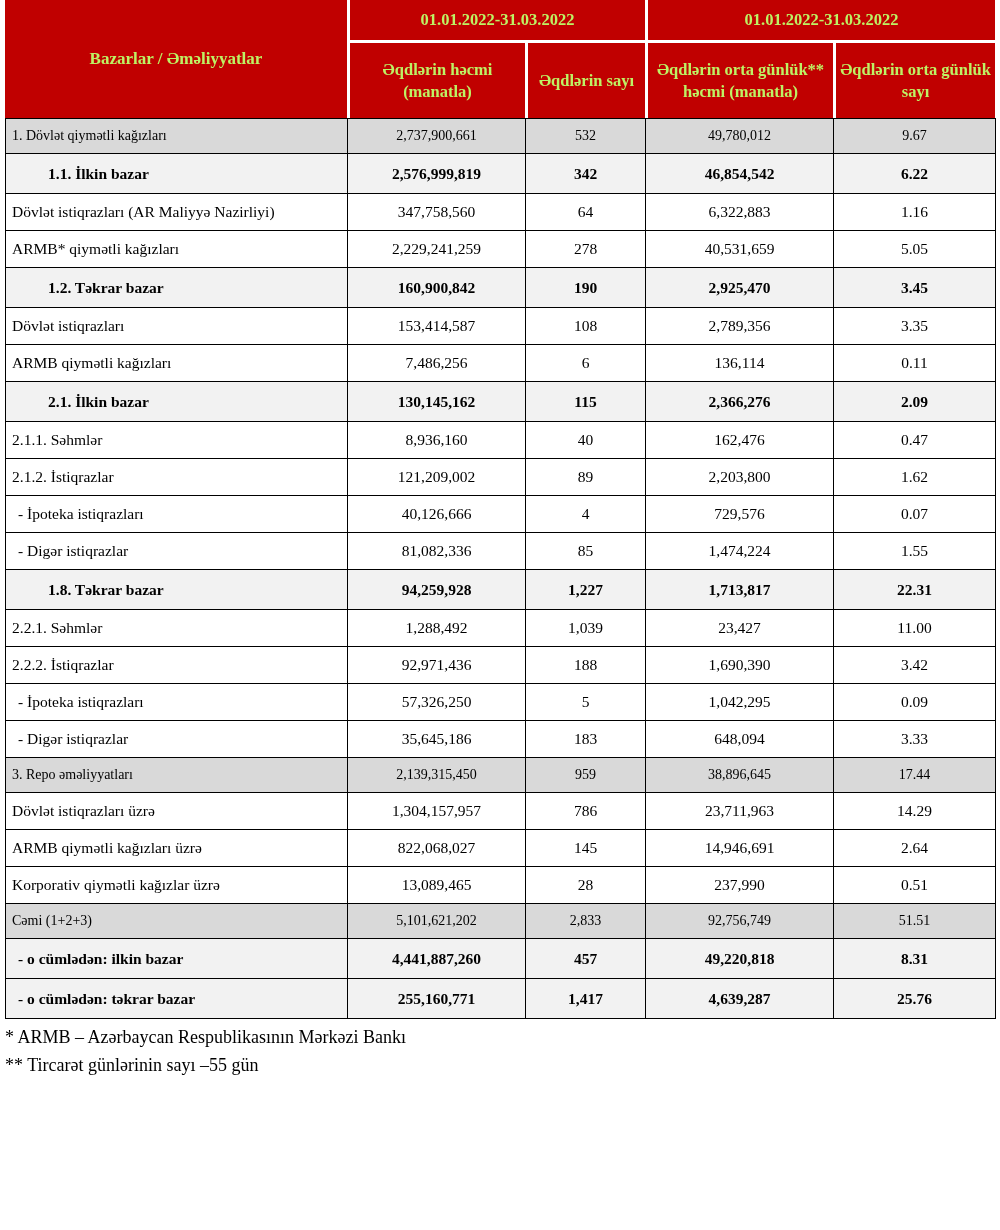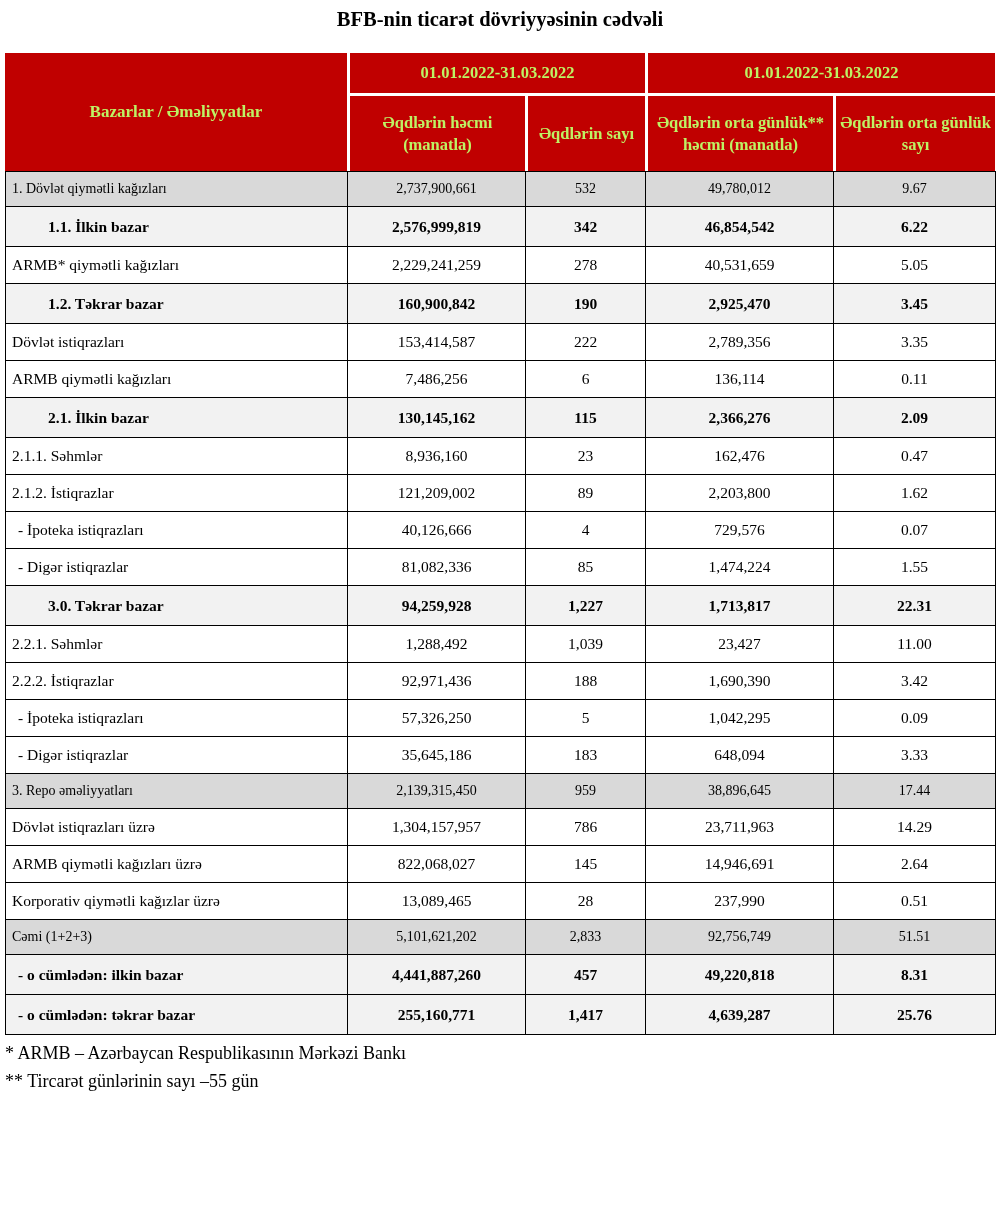--- a/index.html
+++ b/index.html
@@ -68,21 +68,20 @@
   tr.tot td.lbl{padding-left:12px;}
   td.big-num{font-size:18.5px;}
   
   .footnotes{margin-top:5px;font-size:18px;line-height:1.55;}
 </style>
 </head>
 <body>
 
 <div class="page">
 
-  <h1 class="title">BFB-nin ticarət dövriyyəsinin cədvəli</h1>
 
   <div class="thead">
     <div class="hcell corner">Bazarlar / Əməliyyatlar</div>
     <div class="hcell p1">01.01.2022-31.03.2022</div>
     <div class="hcell p2">01.01.2022-31.03.2022</div>
     <div class="hcell s1">Əqdlərin həcmi (manatla)</div>
     <div class="hcell s2">Əqdlərin sayı</div>
     <div class="hcell s3">Əqdlərin orta günlük** həcmi (manatla)</div>
     <div class="hcell s4">Əqdlərin orta günlük sayı</div>
   </div>
@@ -104,58 +103,65 @@
           <td class="num">9.67</td>
         </tr>
       <tr class="sub">
           <td class="lbl">1.1. İlkin bazar</td>
           <td class="num">2,576,999,819</td>
           <td class="num">342</td>
           <td class="num">46,854,542</td>
           <td class="num">6.22</td>
         </tr>
       <tr class="norm">
+          <td class="lbl">Dövlət istiqrazları (AR Maliyyə Nazirliyi)</td>
+          <td class="num">347,758,560</td>
+          <td class="num">64</td>
+          <td class="num">6,322,883</td>
+          <td class="num">1.16</td>
+        </tr>
+      <tr class="norm">
           <td class="lbl">ARMB* qiymətli kağızları</td>
           <td class="num">2,229,241,259</td>
           <td class="num">278</td>
           <td class="num">40,531,659</td>
           <td class="num">5.05</td>
         </tr>
       <tr class="sub">
           <td class="lbl">1.2. Təkrar bazar</td>
           <td class="num">160,900,842</td>
           <td class="num">190</td>
           <td class="num">2,925,470</td>
           <td class="num">3.45</td>
         </tr>
       <tr class="norm">
           <td class="lbl">Dövlət istiqrazları</td>
           <td class="num">153,414,587</td>
-          <td class="num">222</td>
+          <td class="num">108</td>
           <td class="num">2,789,356</td>
           <td class="num">3.35</td>
         </tr>
       <tr class="norm">
           <td class="lbl">ARMB qiymətli kağızları</td>
           <td class="num">7,486,256</td>
           <td class="num">6</td>
           <td class="num">136,114</td>
           <td class="num">0.11</td>
         </tr>
       <tr class="sub">
           <td class="lbl">2.1. İlkin bazar</td>
           <td class="num">130,145,162</td>
           <td class="num">115</td>
           <td class="num">2,366,276</td>
           <td class="num">2.09</td>
         </tr>
       <tr class="norm">
           <td class="lbl">2.1.1. Səhmlər</td>
           <td class="num">8,936,160</td>
-          <td class="num">23</td>
+          <td class="num">40</td>
           <td class="num">162,476</td>
           <td class="num">0.47</td>
         </tr>
       <tr class="norm">
           <td class="lbl">2.1.2. İstiqrazlar</td>
           <td class="num">121,209,002</td>
           <td class="num">89</td>
           <td class="num">2,203,800</td>
           <td class="num">1.62</td>
         </tr>
@@ -167,21 +173,21 @@
           <td class="num">0.07</td>
         </tr>
       <tr class="dash">
           <td class="lbl">- Digər istiqrazlar</td>
           <td class="num">81,082,336</td>
           <td class="num">85</td>
           <td class="num">1,474,224</td>
           <td class="num">1.55</td>
         </tr>
       <tr class="sub">
-          <td class="lbl">3.0. Təkrar bazar</td>
+          <td class="lbl">1.8. Təkrar bazar</td>
           <td class="num">94,259,928</td>
           <td class="num">1,227</td>
           <td class="num">1,713,817</td>
           <td class="num">22.31</td>
         </tr>
       <tr class="norm">
           <td class="lbl">2.2.1. Səhmlər</td>
           <td class="num">1,288,492</td>
           <td class="num">1,039</td>
           <td class="num">23,427</td>

